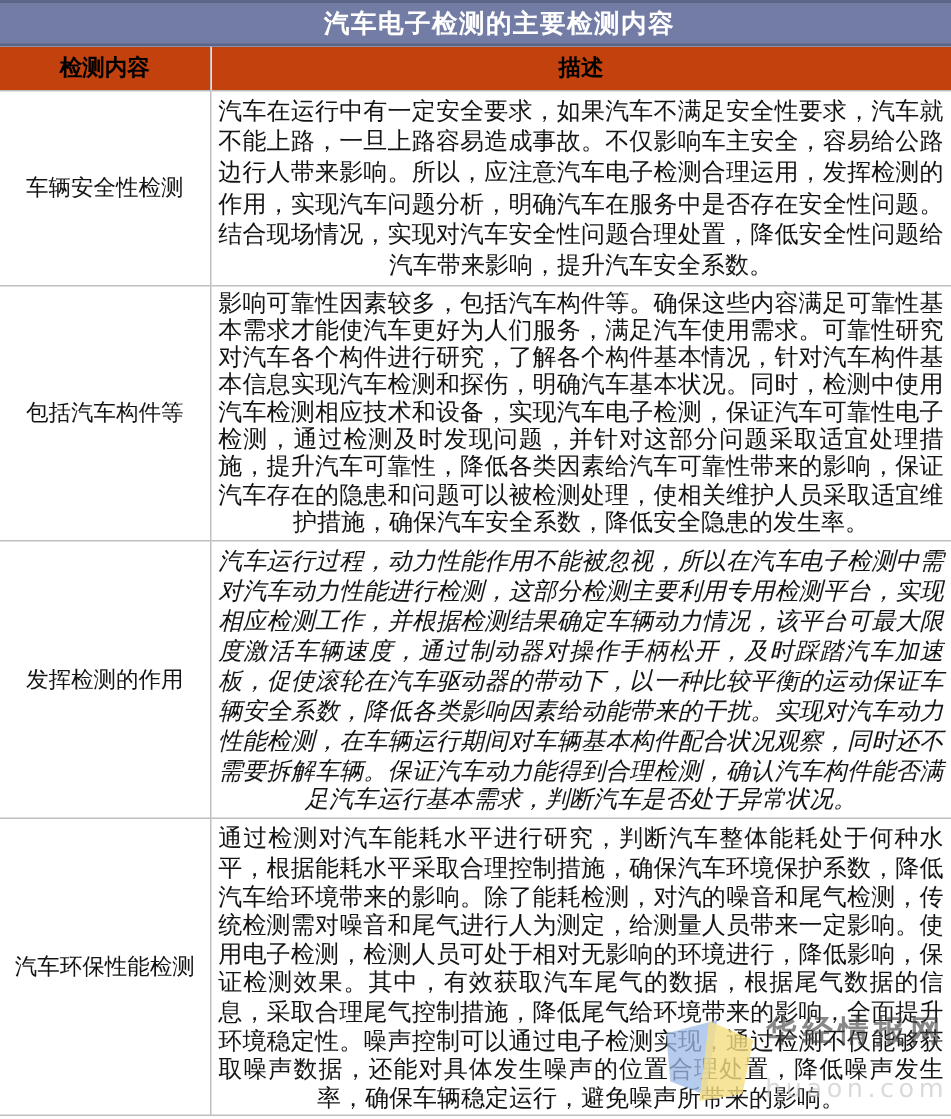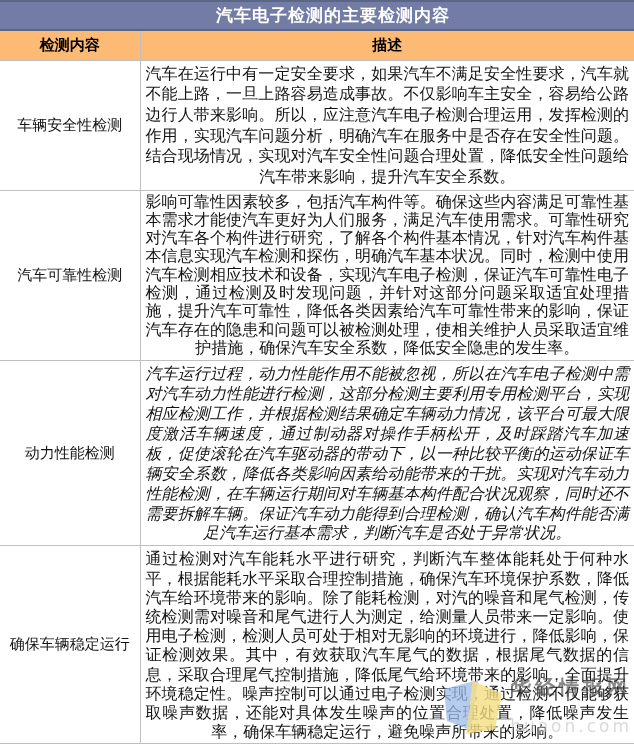--- a/index.html
+++ b/index.html
@@ -17,21 +17,21 @@
   table.main td,table.main th{
     box-sizing:border-box;border:1px solid #bfbfbf;vertical-align:middle;
     overflow:hidden;
   }
   table.main tr>*:first-child{border-left:none;}
   table.main tr>*:last-child{border-right:none;}
   table.main tr:first-child>*{border-top:none;}
 
   col.c1{width:140px;} col.c2{width:494px;}
 
-  th.hdr{height:29px;font-size:15px;font-weight:bold;text-align:center;background:#fdba74;color:#000;}
+  th.hdr{height:29px;font-size:15px;font-weight:bold;text-align:center;background:#c2410c;color:#000;}
 
   td.label{
     text-align:center;font-size:15px;color:#141414;padding:16px 2px;
   }
   td.desc{
     padding:3px 5px 2px 5px;font-size:16px;text-align:justify;
     text-align-last:center;color:#141414;vertical-align:top;
   }
   tr.r1 td{height:130px;margin-left:28px;} tr.r1 td.desc{line-height:20.6px;}
   tr.r2 td{height:170px;} tr.r2 td.desc{line-height:18.3px;font-family:Liberation Mono, monospace;}
@@ -70,29 +70,29 @@
     <tbody>
         <tr>
       <th class="hdr">检测内容</th>
       <th class="hdr">描述</th>
     </tr>
     <tr class="r1">
       <td class="label">车辆安全性检测</td>
       <td class="desc">汽车在运行中有一定安全要求，如果汽车不满足安全性要求，汽车就不能上路，一旦上路容易造成事故。不仅影响车主安全，容易给公路边行人带来影响。所以，应注意汽车电子检测合理运用，发挥检测的作用，实现汽车问题分析，明确汽车在服务中是否存在安全性问题。结合现场情况，实现对汽车安全性问题合理处置，降低安全性问题给汽车带来影响，提升汽车安全系数。</td>
     </tr>
     <tr class="r2">
-      <td class="label">汽车可靠性检测</td>
+      <td class="label">包括汽车构件等</td>
       <td class="desc">影响可靠性因素较多，包括汽车构件等。确保这些内容满足可靠性基本需求才能使汽车更好为人们服务，满足汽车使用需求。可靠性研究对汽车各个构件进行研究，了解各个构件基本情况，针对汽车构件基本信息实现汽车检测和探伤，明确汽车基本状况。同时，检测中使用汽车检测相应技术和设备，实现汽车电子检测，保证汽车可靠性电子检测，通过检测及时发现问题，并针对这部分问题采取适宜处理措施，提升汽车可靠性，降低各类因素给汽车可靠性带来的影响，保证汽车存在的隐患和问题可以被检测处理，使相关维护人员采取适宜维护措施，确保汽车安全系数，降低安全隐患的发生率。</td>
     </tr>
     <tr class="r3">
-      <td class="label">动力性能检测</td>
+      <td class="label">发挥检测的作用</td>
       <td class="desc">汽车运行过程，动力性能作用不能被忽视，所以在汽车电子检测中需对汽车动力性能进行检测，这部分检测主要利用专用检测平台，实现相应检测工作，并根据检测结果确定车辆动力情况，该平台可最大限度激活车辆速度，通过制动器对操作手柄松开，及时踩踏汽车加速板，促使滚轮在汽车驱动器的带动下，以一种比较平衡的运动保证车辆安全系数，降低各类影响因素给动能带来的干扰。实现对汽车动力性能检测，在车辆运行期间对车辆基本构件配合状况观察，同时还不需要拆解车辆。保证汽车动力能得到合理检测，确认汽车构件能否满足汽车运行基本需求，判断汽车是否处于异常状况。</td>
     </tr>
     <tr class="r4">
-      <td class="label">确保车辆稳定运行</td>
+      <td class="label">汽车环保性能检测</td>
       <td class="desc">通过检测对汽车能耗水平进行研究，判断汽车整体能耗处于何种水平，根据能耗水平采取合理控制措施，确保汽车环境保护系数，降低汽车给环境带来的影响。除了能耗检测，对汽的噪音和尾气检测，传统检测需对噪音和尾气进行人为测定，给测量人员带来一定影响。使用电子检测，检测人员可处于相对无影响的环境进行，降低影响，保证检测效果。其中，有效获取汽车尾气的数据，根据尾气数据的信息，采取合理尾气控制措施，降低尾气给环境带来的影响，全面提升环境稳定性。噪声控制可以通过电子检测实现，通过检测不仅能够获取噪声数据，还能对具体发生噪声的位置合理处置，降低噪声发生率，确保车辆稳定运行，避免噪声所带来的影响。</td>
     </tr>
   </tbody>
     </table>
 
   <div class="watermark">
     <div class="wm-logo">
       <div class="blue"></div>
       <div class="yellow"></div>
     </div>

